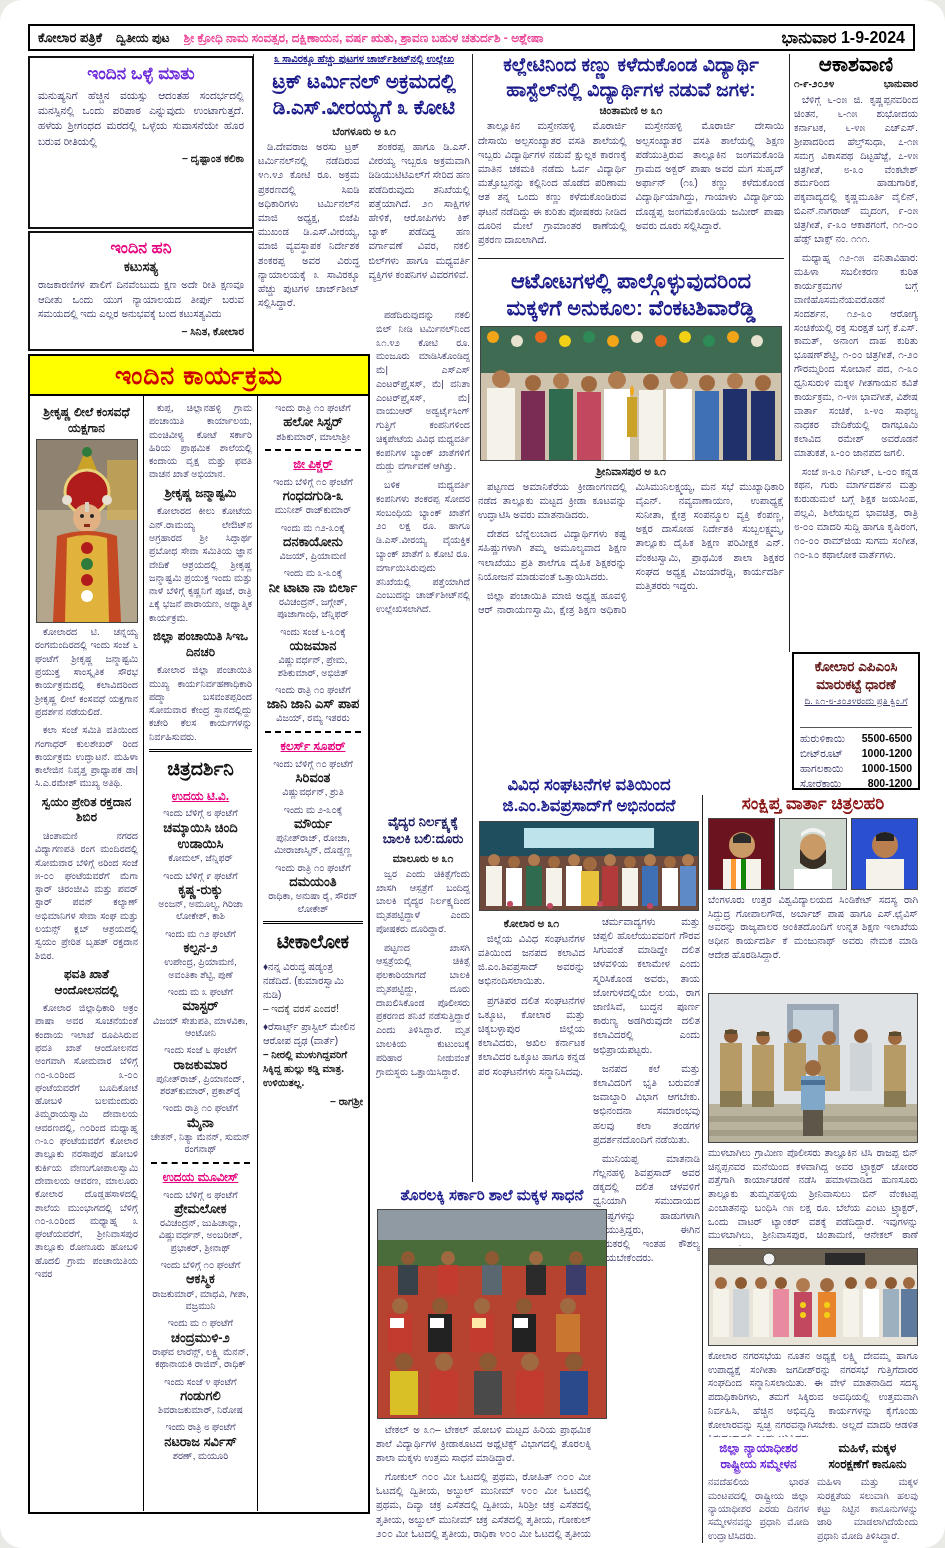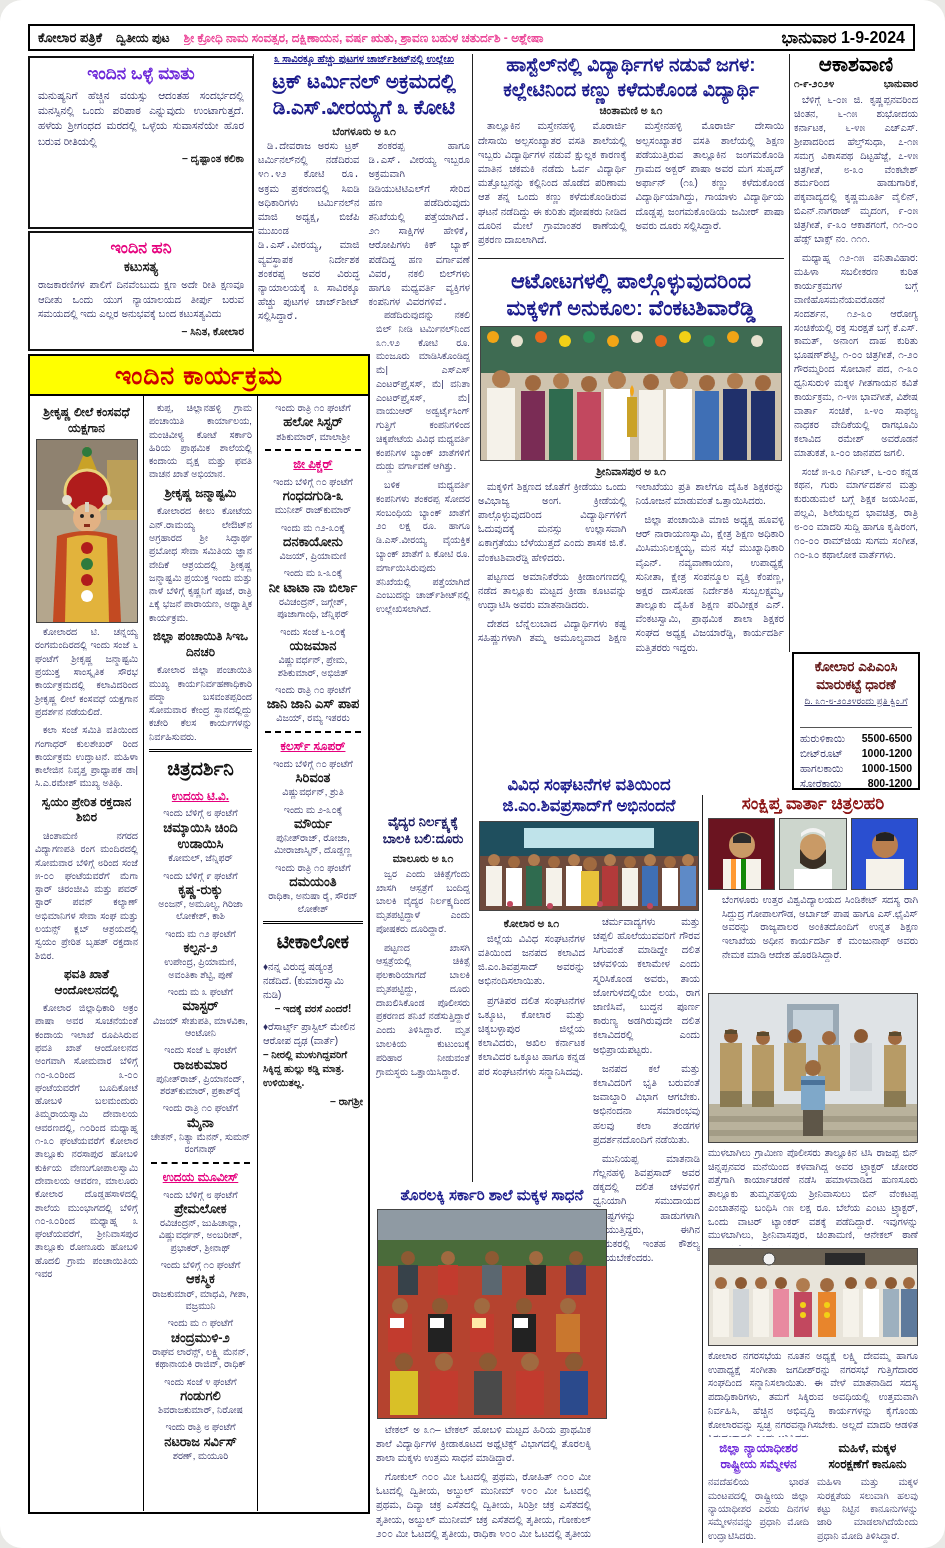--- a/index.html
+++ b/index.html
@@ -286,41 +286,41 @@
               <div class="show-time">ಇಂದು ರಾತ್ರಿ ೧೦ ಘಂಟೆಗೆ</div>
               <div class="show-title">ದಮಯಂತಿ</div>
               <div class="show-cast">ರಾಧಿಕಾ, ಅನುಷಾ ರೈ, ಸೌರವ್ ಲೋಕೇಶ್</div>
             </div>
           </div>
         <div class="teeka-title">ಟೀಕಾಲೋಕ</div>
         <div>
 
             <div class="teeka-item">
               <div class="diamond" style="color:#2f2f63;">♦ನನ್ನ ವಿರುದ್ಧ ಷಡ್ಯಂತ್ರ ನಡೆದಿದೆ. (ಕುಮಾರಸ್ವಾಮಿ ನುಡಿ)</div>
-              <div style="font-weight:bold;color:#1c1c1c;text-align:center;">– ಇದಕ್ಕೆ ವರಸೆ ಎಂದರೆ!</div>
+              <div style="font-weight:normal;color:#1c1c1c;">– ಇದಕ್ಕೆ ವರಸೆ ಎಂದರೆ!</div>
             </div>
 
             <div class="teeka-item">
               <div class="diamond" style="color:#2f2f63;">♦ರೆಸಾರ್ಟ್ಸ್ ಪ್ರಾಸ್ಟಿಲ್ ಮೇಲಿನ ಆರೋಪ ದೃಢ (ವಾರ್ತೆ)</div>
               <div style="font-weight:bold;color:#1c1c1c;">– ನೀರಲ್ಲಿ ಮುಳುಗಿದ್ದವರಿಗೆ ಸಿಕ್ಕಿದ್ದ ಹುಲ್ಲು ಕಡ್ಡಿ ಮಾತ್ರ. ಉಳಿಯಿತಲ್ಲ.</div>
             </div>
           </div>
         <div class="byline">– ರಾಗಶ್ರೀ</div>
       </div>
     </div>
   </div>
 
   <div class="abs" style="left:258px;top:53px;width:212px;">
     <div class="kicker">೩ ಸಾವಿರಕ್ಕೂ ಹೆಚ್ಚು ಪುಟಗಳ ಚಾರ್ಜ್‌ಶೀಟ್‌ನಲ್ಲಿ ಉಲ್ಲೇಖ</div>
     <div class="headline" style="font-size:20px;margin:3px 0 5px;">
       <div>ಟ್ರಕ್ ಟರ್ಮಿನಲ್ ಅಕ್ರಮದಲ್ಲಿ</div>
       <div>ಡಿ.ಎಸ್.ವೀರಯ್ಯಗೆ ೩ ಕೋಟಿ</div>
     </div>
     <div class="dateline">ಬೆಂಗಳೂರು ಅ ೩೧</div>
-    <div class="body2" style="height:225px;font-family:Liberation Mono, monospace;">
+    <div class="body2" style="height:225px;">
 
     <p>ಡಿ.ದೇವರಾಜ ಅರಸು ಟ್ರಕ್ ಟರ್ಮಿನಲ್‌ನಲ್ಲಿ ನಡೆದಿರುವ ೪೧.೪೨ ಕೋಟಿ ರೂ. ಅಕ್ರಮ ಪ್ರಕರಣದಲ್ಲಿ ಸಿಐಡಿ ಅಧಿಕಾರಿಗಳು ಟರ್ಮಿನಲ್‌ನ ಮಾಜಿ ಅಧ್ಯಕ್ಷ, ಬಿಜೆಪಿ ಮುಖಂಡ ಡಿ.ಎಸ್.ವೀರಯ್ಯ, ಮಾಜಿ ವ್ಯವಸ್ಥಾಪಕ ನಿರ್ದೇಶಕ ಶಂಕರಪ್ಪ ಅವರ ವಿರುದ್ಧ ನ್ಯಾಯಾಲಯಕ್ಕೆ ೩ ಸಾವಿರಕ್ಕೂ ಹೆಚ್ಚು ಪುಟಗಳ ಚಾರ್ಜ್‌ಶೀಟ್ ಸಲ್ಲಿಸಿದ್ದಾರೆ.</p>
         <p>ಶಂಕರಪ್ಪ ಹಾಗೂ ಡಿ.ಎಸ್. ವೀರಯ್ಯ ಇಬ್ಬರೂ ಅಕ್ರಮವಾಗಿ ಡಿಡಿಯುಟಿಟಿಎಲ್‌ಗೆ ಸೇರಿದ ಹಣ ಪಡೆದಿರುವುದು ತನಿಖೆಯಲ್ಲಿ ಪತ್ತೆಯಾಗಿದೆ. ೨೧ ಸಾಕ್ಷಿಗಳ ಹೇಳಿಕೆ, ಆರೋಪಿಗಳು ಕಿಕ್ ಬ್ಯಾಕ್ ಪಡೆದಿದ್ದ ಹಣ ವರ್ಗಾವಣೆ ವಿವರ, ನಕಲಿ ಬಿಲ್‌ಗಳು ಹಾಗೂ ಮಧ್ಯವರ್ತಿ ವ್ಯಕ್ತಿಗಳ ಕಂಪನಿಗಳ ವಿವರಗಳಿವೆ.</p>
       </div>
   </div>
 
   <div class="abs" style="left:376px;top:308px;width:94px;">
     <div class="strip" style="height:500px;">
 
     <p>ಪಡೆದಿರುವುದನ್ನು ನಕಲಿ ಬಿಲ್ ನೀಡಿ ಟರ್ಮಿನಲ್‌ನಿಂದ ೩೧.೪೨ ಕೋಟಿ ರೂ. ಮಂಜೂರು ಮಾಡಿಸಿಕೊಂಡಿದ್ದ ಮೆ| ಎಸ್‌ಎಸ್ ಎಂಟರ್‌ಪ್ರೈಸಸ್, ಮೆ| ವನಿತಾ ಎಂಟರ್‌ಪ್ರೈಸಸ್, ಮೆ| ವಾಯುಆರ್ ಅಡ್ವರ್ಟೈಸಿಂಗ್ ಗುತ್ತಿಗೆ ಕಂಪನಿಗಳಿಂದ ಚಿಕ್ಕಪೇಟೆಯ ವಿವಿಧ ಮಧ್ಯವರ್ತಿ ಕಂಪನಿಗಳ ಬ್ಯಾಂಕ್ ಖಾತೆಗಳಿಗೆ ದುಡ್ಡು ವರ್ಗಾವಣೆ ಆಗಿತ್ತು.</p>
@@ -332,22 +332,22 @@
     <div class="dateline">ಮಾಲೂರು ಅ ೩೧</div>
     <div class="strip" style="height:300px;">
 
     <p>ಜ್ವರ ಎಂದು ಚಿಕಿತ್ಸೆಗೆಂದು ಖಾಸಗಿ ಆಸ್ಪತ್ರೆಗೆ ಬಂದಿದ್ದ ಬಾಲಕಿ ವೈದ್ಯರ ನಿರ್ಲಕ್ಷ್ಯದಿಂದ ಮೃತಪಟ್ಟಿದ್ದಾಳೆ ಎಂದು ಪೋಷಕರು ದೂರಿದ್ದಾರೆ.</p>
         <p>ಪಟ್ಟಣದ ಖಾಸಗಿ ಆಸ್ಪತ್ರೆಯಲ್ಲಿ ಚಿಕಿತ್ಸೆ ಫಲಕಾರಿಯಾಗದೆ ಬಾಲಕಿ ಮೃತಪಟ್ಟಿದ್ದು, ದೂರು ದಾಖಲಿಸಿಕೊಂಡ ಪೊಲೀಸರು ಪ್ರಕರಣದ ತನಿಖೆ ನಡೆಸುತ್ತಿದ್ದಾರೆ ಎಂದು ತಿಳಿಸಿದ್ದಾರೆ. ಮೃತ ಬಾಲಕಿಯ ಕುಟುಂಬಕ್ಕೆ ಪರಿಹಾರ ನೀಡುವಂತೆ ಗ್ರಾಮಸ್ಥರು ಒತ್ತಾಯಿಸಿದ್ದಾರೆ.</p>
       </div>
   </div>
 
   <div class="abs" style="left:478px;top:53px;width:306px;">
     <div class="headline" style="font-size:19px;">
+      <div>ಕಲ್ಲೇಟಿನಿಂದ ಕಣ್ಣು ಕಳೆದುಕೊಂಡ ವಿದ್ಯಾರ್ಥಿ</div>
       <div>ಹಾಸ್ಟೆಲ್‌ನಲ್ಲಿ ವಿದ್ಯಾರ್ಥಿಗಳ ನಡುವೆ ಜಗಳ:</div>
-      <div>ಕಲ್ಲೇಟಿನಿಂದ ಕಣ್ಣು ಕಳೆದುಕೊಂಡ ವಿದ್ಯಾರ್ಥಿ</div>
     </div>
     <div class="dateline">ಚಿಂತಾಮಣಿ ಅ ೩೧</div>
     <div class="body2" style="height:138px;">
 
     <p>ತಾಲ್ಲೂಕಿನ ಮಸ್ತೇನಹಳ್ಳಿ ಮೊರಾರ್ಜಿ ದೇಸಾಯಿ ಅಲ್ಪಸಂಖ್ಯಾತರ ವಸತಿ ಶಾಲೆಯಲ್ಲಿ ಇಬ್ಬರು ವಿದ್ಯಾರ್ಥಿಗಳ ನಡುವೆ ಕ್ಷುಲ್ಲಕ ಕಾರಣಕ್ಕೆ ಮಾತಿನ ಚಕಮಕಿ ನಡೆದು ಓರ್ವ ವಿದ್ಯಾರ್ಥಿ ಮತ್ತೊಬ್ಬನನ್ನು ಕಲ್ಲಿನಿಂದ ಹೊಡೆದ ಪರಿಣಾಮ ಆತ ತನ್ನ ಒಂದು ಕಣ್ಣು ಕಳೆದುಕೊಂಡಿರುವ ಘಟನೆ ನಡೆದಿದ್ದು ಈ ಕುರಿತು ಪೋಷಕರು ನೀಡಿದ ದೂರಿನ ಮೇಲೆ ಗ್ರಾಮಾಂತರ ಠಾಣೆಯಲ್ಲಿ ಪ್ರಕರಣ ದಾಖಲಾಗಿದೆ.</p>
         <p>ಮಸ್ತೇನಹಳ್ಳಿ ಮೊರಾರ್ಜಿ ದೇಸಾಯಿ ಅಲ್ಪಸಂಖ್ಯಾತರ ವಸತಿ ಶಾಲೆಯಲ್ಲಿ ಶಿಕ್ಷಣ ಪಡೆಯುತ್ತಿರುವ ತಾಲ್ಲೂಕಿನ ಜಂಗಮಕೊಂಡಿ ಗ್ರಾಮದ ಅಕ್ಬರ್ ಪಾಷಾ ಅವರ ಮಗ ಸುಹೃದ್ ಅರ್ಫಾನ್ (೧೩) ಕಣ್ಣು ಕಳೆದುಕೊಂಡ ವಿದ್ಯಾರ್ಥಿಯಾಗಿದ್ದು, ಗಾಯಾಳು ವಿದ್ಯಾರ್ಥಿಯ ದೊಡ್ಡಪ್ಪ ಜಂಗಮಕೊಂಡಿಯ ಜಮೀರ್ ಪಾಷಾ ಅವರು ದೂರು ಸಲ್ಲಿಸಿದ್ದಾರೆ.</p>
       </div>
   </div>
 
   <div class="abs" style="left:478px;top:258px;width:306px;border-top:1px solid #222;padding-top:8px;">
@@ -395,21 +395,20 @@
           <circle cx="254" cy="54" r="8" fill="#b07c4f"></circle>
             <rect x="242" y="62" width="24" height="71" fill="#20306b"></rect>
           <circle cx="282" cy="56" r="8" fill="#a06a40"></circle>
             <rect x="270" y="64" width="24" height="69" fill="#20306b"></rect>
         </g>
       </svg>
     </div>
     <div class="dateline">ಶ್ರೀನಿವಾಸಪುರ ಅ ೩೧</div>
     <div class="body2" style="height:295px;">
 
-    <p>ಮಕ್ಕಳಿಗೆ ಶಿಕ್ಷಣದ ಜೊತೆಗೆ ಕ್ರೀಡೆಯು ಒಂದು ಅವಿಭಾಜ್ಯ ಅಂಗ. ಕ್ರೀಡೆಯಲ್ಲಿ ಪಾಲ್ಗೊಳ್ಳುವುದರಿಂದ ವಿದ್ಯಾರ್ಥಿಗಳಿಗೆ ಓದುವುದಕ್ಕೆ ಮನಸ್ಸು ಉಲ್ಲಾಸವಾಗಿ ಏಕಾಗ್ರತೆಯು ಬೆಳೆಯುತ್ತದೆ ಎಂದು ಶಾಸಕ ಜಿ.ಕೆ. ವೆಂಕಟಶಿವಾರೆಡ್ಡಿ ಹೇಳಿದರು.</p>
         <p>ಪಟ್ಟಣದ ಅಮಾನಿಕೆರೆಯ ಕ್ರೀಡಾಂಗಣದಲ್ಲಿ ನಡೆದ ತಾಲ್ಲೂಕು ಮಟ್ಟದ ಕ್ರೀಡಾ ಕೂಟವನ್ನು ಉದ್ಘಾಟಿಸಿ ಅವರು ಮಾತನಾಡಿದರು.</p>
         <p>ದೇಶದ ಬೆನ್ನೆಲುಬಾದ ವಿದ್ಯಾರ್ಥಿಗಳು ಕಷ್ಟ ಸಹಿಷ್ಣುಗಳಾಗಿ ತಮ್ಮ ಅಮೂಲ್ಯವಾದ ಶಿಕ್ಷಣ ಇಲಾಖೆಯು ಪ್ರತಿ ಶಾಲೆಗೂ ದೈಹಿಕ ಶಿಕ್ಷಕರನ್ನು ನಿಯೋಜನೆ ಮಾಡುವಂತೆ ಒತ್ತಾಯಿಸಿದರು.</p>
         <p>ಜಿಲ್ಲಾ ಪಂಚಾಯಿತಿ ಮಾಜಿ ಅಧ್ಯಕ್ಷ ಹೂವಳ್ಳಿ ಆರ್ ನಾರಾಯಣಸ್ವಾಮಿ, ಕ್ಷೇತ್ರ ಶಿಕ್ಷಣ ಅಧಿಕಾರಿ ಮಿಸಿಮುನಿಲಕ್ಷ್ಮಯ್ಯ, ಮನ ಸಭೆ ಮುಖ್ಯಾಧಿಕಾರಿ ವೈಎನ್. ನವ್ಯವಾಣಾಯಣ, ಉಪಾಧ್ಯಕ್ಷೆ ಸುನೀತಾ, ಕ್ಷೇತ್ರ ಸಂಪನ್ಮೂಲ ವ್ಯಕ್ತಿ ಕೆಂಪಣ್ಣ, ಅಕ್ಷರ ದಾಸೋಹ ನಿರ್ದೇಶಕಿ ಸುಬ್ಬಲಕ್ಷ್ಮಮ್ಮ, ತಾಲ್ಲೂಕು ದೈಹಿಕ ಶಿಕ್ಷಣ ಪರಿವೀಕ್ಷಕ ಎನ್. ವೆಂಕಟಸ್ವಾಮಿ, ಪ್ರಾಥಮಿಕ ಶಾಲಾ ಶಿಕ್ಷಕರ ಸಂಘದ ಅಧ್ಯಕ್ಷ ವಿಜಯಾರೆಡ್ಡಿ, ಕಾರ್ಯದರ್ಶಿ ಮತ್ತಿತರರು ಇದ್ದರು.</p>
       </div>
   </div>
 
   <div class="abs" style="left:478px;top:774px;width:222px;">
     <div class="headline" style="font-size:16.5px;">
       <div>ವಿವಿಧ ಸಂಘಟನೆಗಳ ವತಿಯಿಂದ</div>
       <div>ಜಿ.ಎಂ.ಶಿವಪ್ರಸಾದ್‌ಗೆ ಅಭಿನಂದನೆ</div>
@@ -596,21 +595,21 @@
       </div>
       <div class="photo" style="width:66px;height:70px;">
         <svg width="66" height="70" viewBox="0 0 66 70">
             <rect width="66" height="70" fill="#2a4fd0"></rect>
           <circle cx="33" cy="26" r="13" fill="#b97f4e"></circle>
             <rect x="14" y="40" width="38" height="30" fill="#f5f2ea"></rect>
           <path d="M24 16 Q33 10 42 16 L42 22 L24 22 Z" fill="#222"></path>
           </svg>
       </div>
     </div>
-    <div class="caption" style="height:98px;margin-left:14px;">ಬೆಂಗಳೂರು ಉತ್ತರ ವಿಶ್ವವಿದ್ಯಾಲಯದ ಸಿಂಡಿಕೇಟ್ ಸದಸ್ಯ ರಾಗಿ ಸಿದ್ದುದ್ರ ಗೋಪಾಲಗೌಡ, ಅರ್ಬಾಜ್ ಪಾಷ ಹಾಗೂ ಎಸ್.ಛೈವಿಸ್ ಅವರನ್ನು ರಾಜ್ಯಪಾಲರ ಅಂಕಿತದೊಂದಿಗೆ ಉನ್ನತ ಶಿಕ್ಷಣ ಇಲಾಖೆಯ ಅಧೀನ ಕಾರ್ಯದರ್ಶಿ ಕೆ ಮಂಜುನಾಥ್ ಅವರು ನೇಮಕ ಮಾಡಿ ಆದೇಶ ಹೊರಡಿಸಿದ್ದಾರೆ.</div>
+    <div class="caption" style="height:98px;">ಬೆಂಗಳೂರು ಉತ್ತರ ವಿಶ್ವವಿದ್ಯಾಲಯದ ಸಿಂಡಿಕೇಟ್ ಸದಸ್ಯ ರಾಗಿ ಸಿದ್ದುದ್ರ ಗೋಪಾಲಗೌಡ, ಅರ್ಬಾಜ್ ಪಾಷ ಹಾಗೂ ಎಸ್.ಛೈವಿಸ್ ಅವರನ್ನು ರಾಜ್ಯಪಾಲರ ಅಂಕಿತದೊಂದಿಗೆ ಉನ್ನತ ಶಿಕ್ಷಣ ಇಲಾಖೆಯ ಅಧೀನ ಕಾರ್ಯದರ್ಶಿ ಕೆ ಮಂಜುನಾಥ್ ಅವರು ನೇಮಕ ಮಾಡಿ ಆದೇಶ ಹೊರಡಿಸಿದ್ದಾರೆ.</div>
     <div class="photo" style="width:208px;height:148px;margin-top:2px;">
       <svg width="208" height="148" viewBox="0 0 208 148">
         <rect width="208" height="148" fill="#dfe3e6"></rect>
         <rect x="78" y="10" width="52" height="70" fill="#9aa9b5"></rect>
         <rect x="84" y="16" width="40" height="58" fill="#c7d3dc"></rect>
         <rect y="110" width="208" height="38" fill="#b9b29c"></rect>
         <rect y="122" width="208" height="6" fill="#a39c86"></rect>
           <rect y="136" width="208" height="6" fill="#a39c86"></rect>
         <g>
           <circle cx="22" cy="42" r="7" fill="#8d5a33"></circle>

